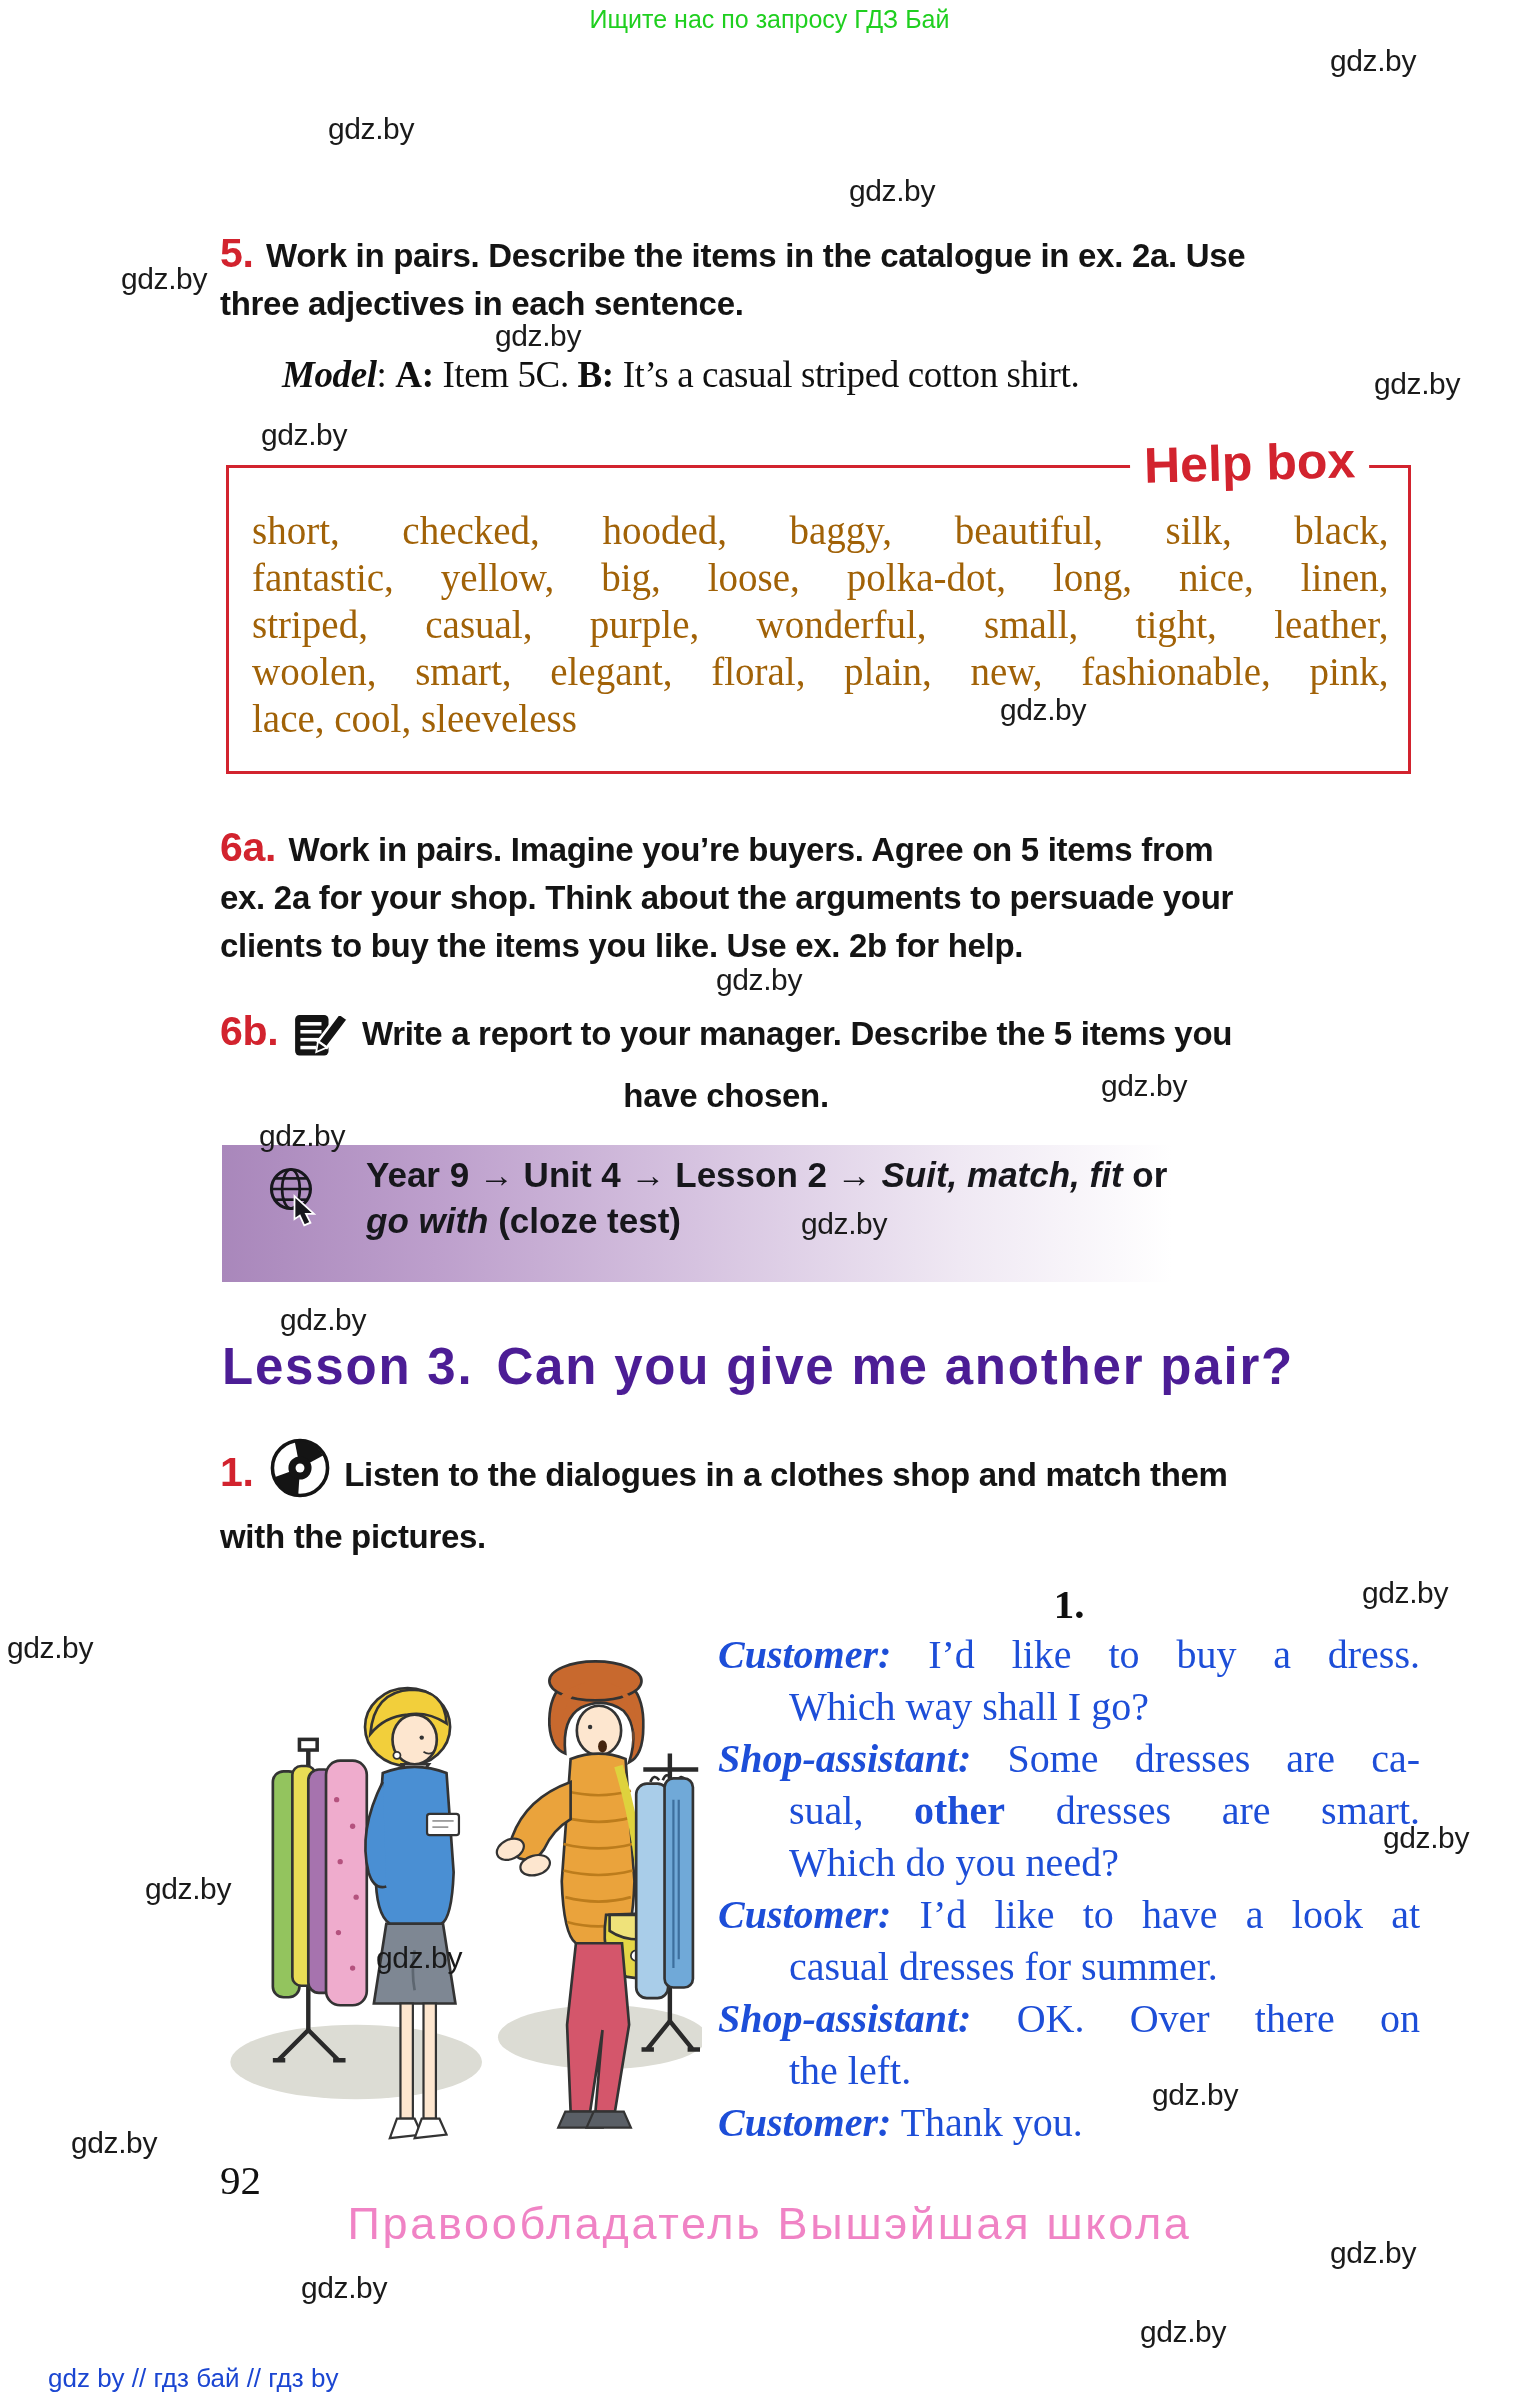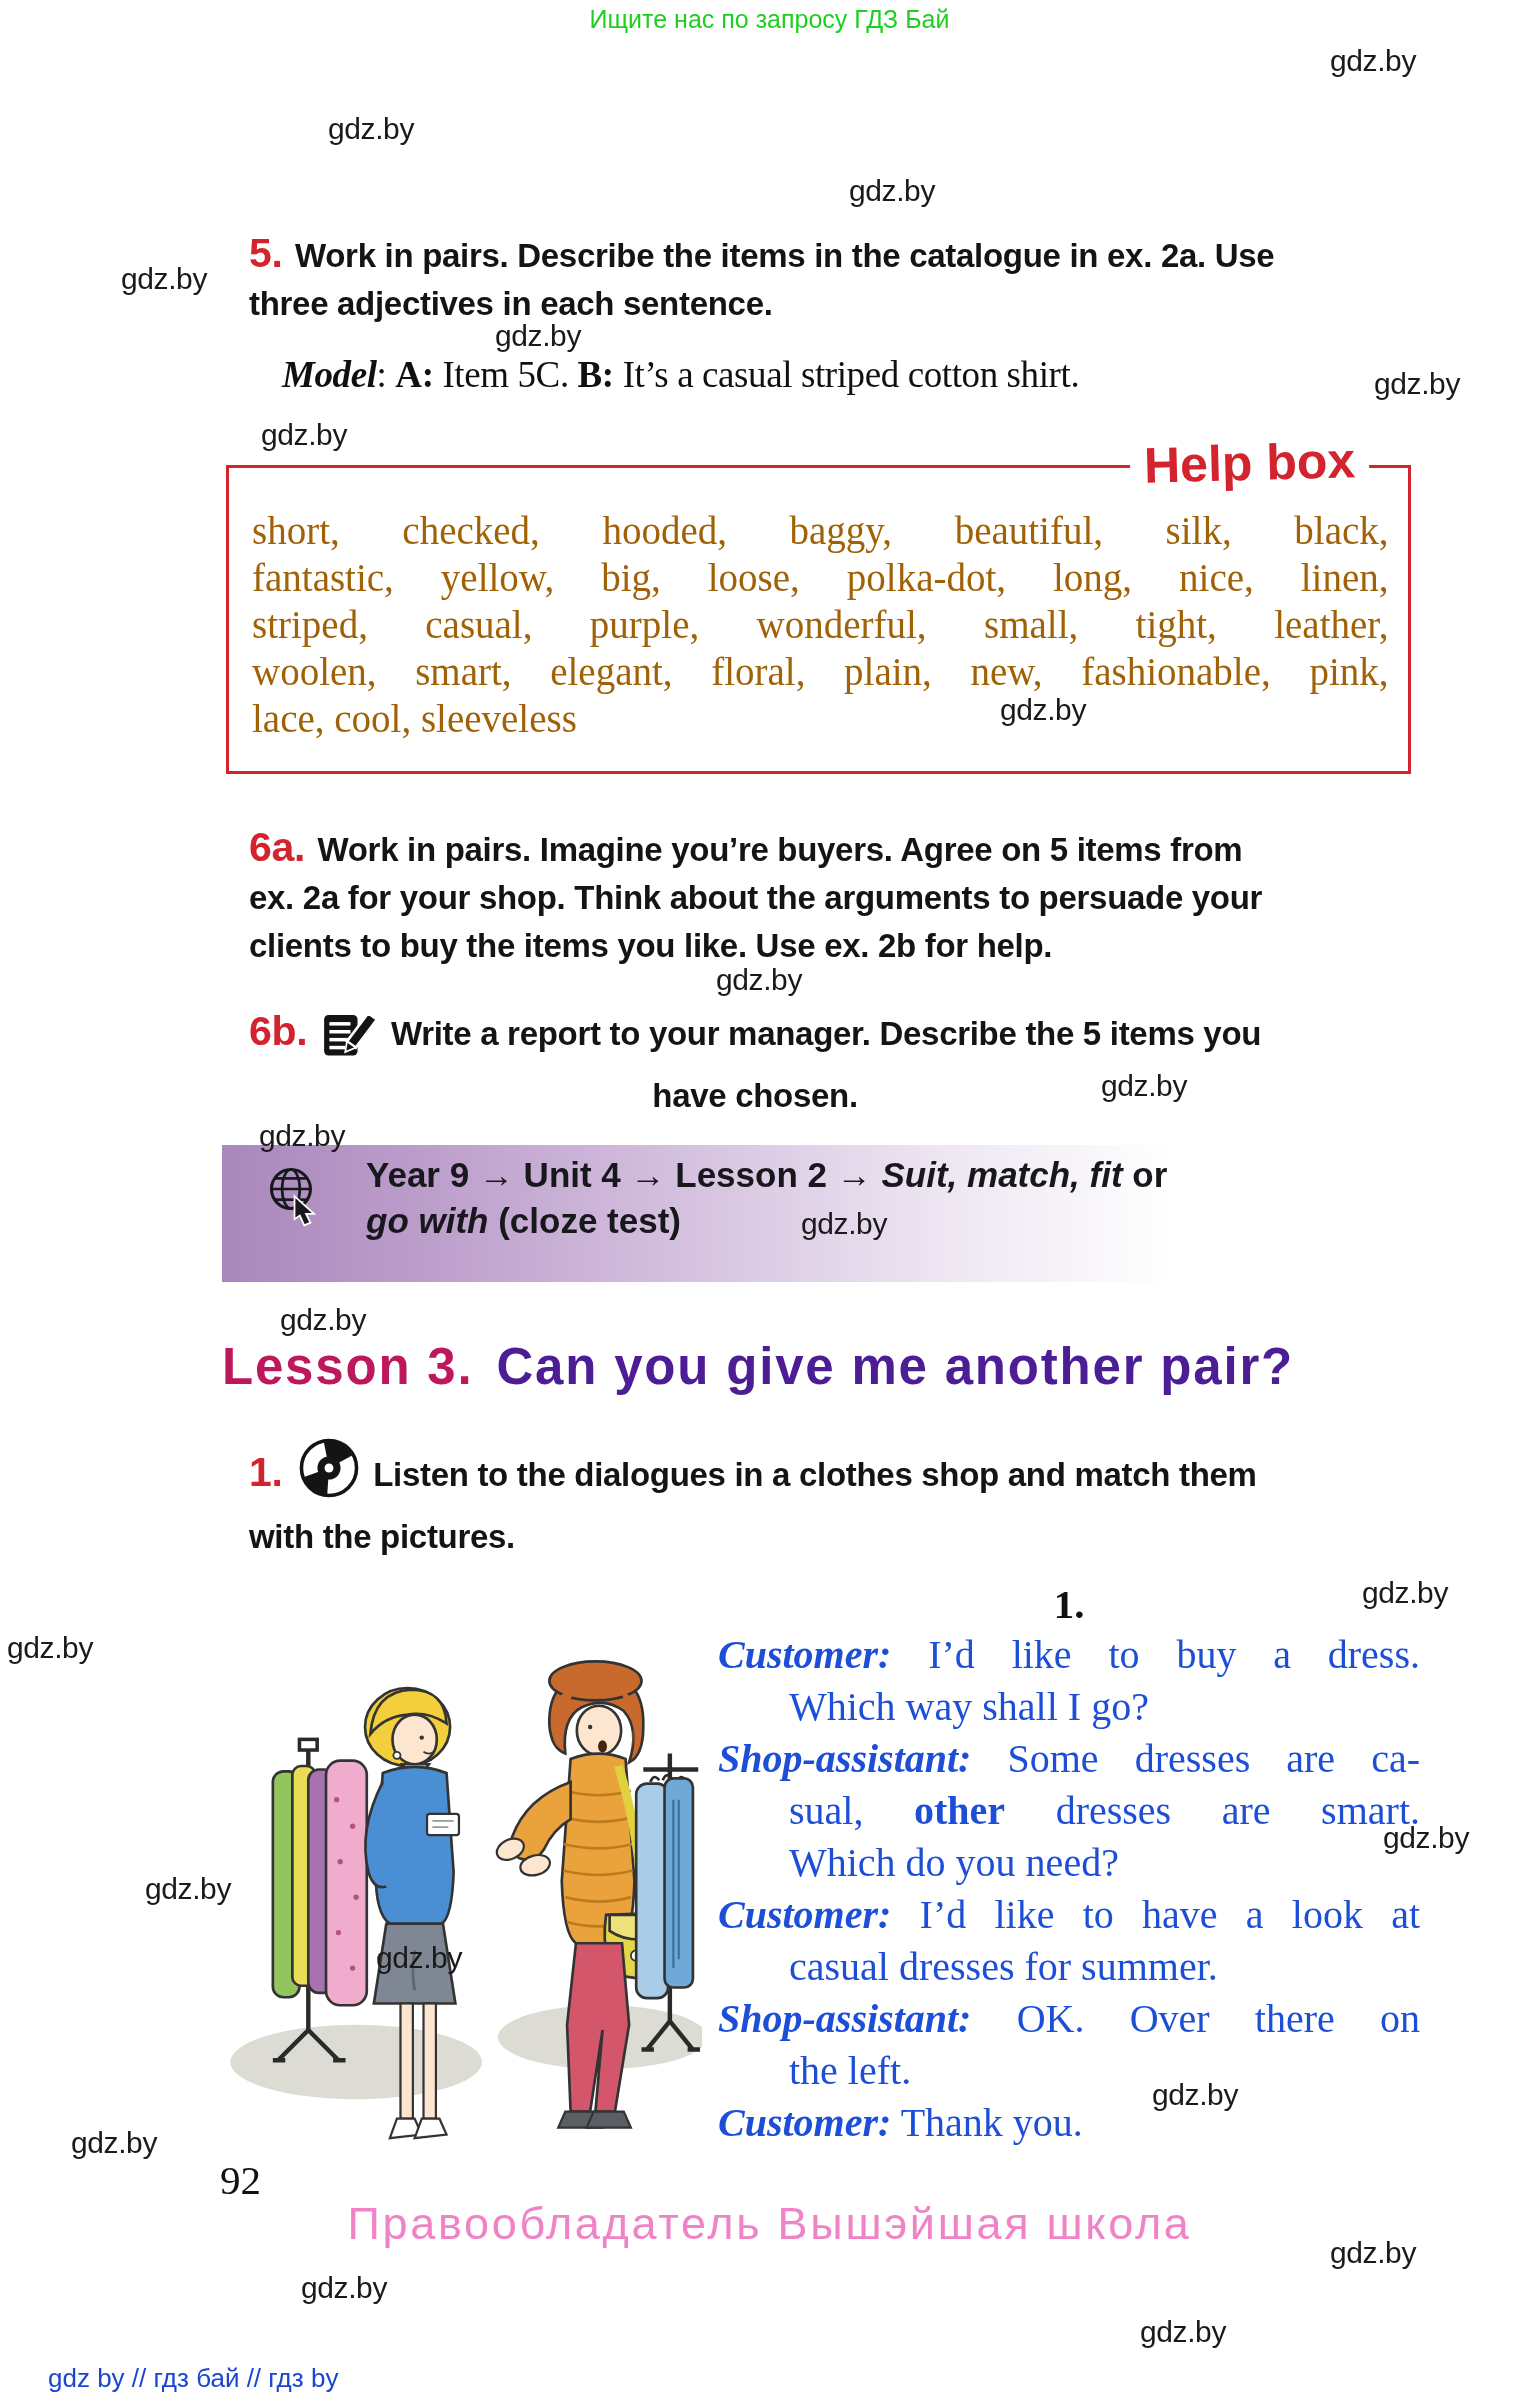--- a/index.html
+++ b/index.html
@@ -1,20 +1,20 @@
 <!DOCTYPE html>
 <html style="font-size:14px"><head>
 <meta charset="utf-8">
 <style>
   html,body{margin:0;padding:0;background:#888;}
   #page{position:relative;width:1539px;height:2401px;background:#ffffff;overflow:hidden;
         font-family:"Liberation Sans","DejaVu Sans",sans-serif;color:#121212;}
   
   .serif{font-family:"Liberation Serif","DejaVu Serif",serif;}
-  .cond{font-weight:700;font-size:33px;letter-spacing:-0.3px;color:#141414;line-height:48px;white-space:nowrap;margin-left:29px;}
+  .cond{font-weight:700;font-size:33px;letter-spacing:-0.3px;color:#141414;line-height:48px;white-space:nowrap;}
   .num{color:#d2232e;font-weight:700;font-size:41px;margin-right:12.4px;}
   .s-r{font-weight:normal;font-style:normal;}
   .s-b{font-weight:700;}
   .s-bi{font-weight:700;font-style:italic;}
   .wm{position:absolute;font-size:30px;color:#1a1a1a;font-weight:400;letter-spacing:-0.4px;z-index:40;}
   
   .promo{position:absolute;top:5.3px;left:0;width:100%;text-align:center;font-size:25px;color:#1fcf1f;}
   
   .ex5{position:absolute;left:220px;top:229px;}
   .model{position:absolute;left:282px;top:353px;font-size:37px;letter-spacing:-0.4px;white-space:nowrap;color:#101010;}
@@ -31,21 +31,21 @@
            font-family:"Liberation Serif","DejaVu Serif",serif;}
   .hb-line:last-child{text-align-last:left;}
   
   .banner{position:absolute;left:222px;top:1145px;width:1188px;height:137px;
           background:linear-gradient(90deg,#a987bb 0%,#bd9fcc 18%,#d6c3e0 40%,#efe8f3 62%,#ffffff 80%);}
   .banner-text{position:absolute;left:144px;top:7px;}
   .banner-line{font-size:35px;font-weight:700;line-height:46px;white-space:nowrap;color:#17171c;}
   .globe{position:absolute;left:44px;top:21px;}
   
   .lesson{position:absolute;left:222px;top:1337px;font-size:51px;font-weight:700;letter-spacing:1.8px;white-space:nowrap;}
-  .lesson .lbl{color:#be185d;margin-right:23px;}
+  .lesson .lbl{color:#4c1d95;margin-right:23px;}
   .lesson .ttl{color:#4c1d95;}
   
   .dlg-num{position:absolute;left:718px;top:1580px;width:702px;text-align:center;
            font-family:"Liberation Serif","DejaVu Serif",serif;font-weight:700;font-size:41px;color:#101010;}
   .dlg-lines{position:absolute;left:718px;top:1629px;width:702px;
              font-family:"Liberation Serif","DejaVu Serif",serif;font-size:40px;line-height:52px;color:#1d4ed8;}
   .dlg-line{white-space:nowrap;}
   .dlg-line.just{white-space:normal;text-align:justify;text-align-last:justify;}
   .dlg-line.ind{padding-left:71px;}
   

